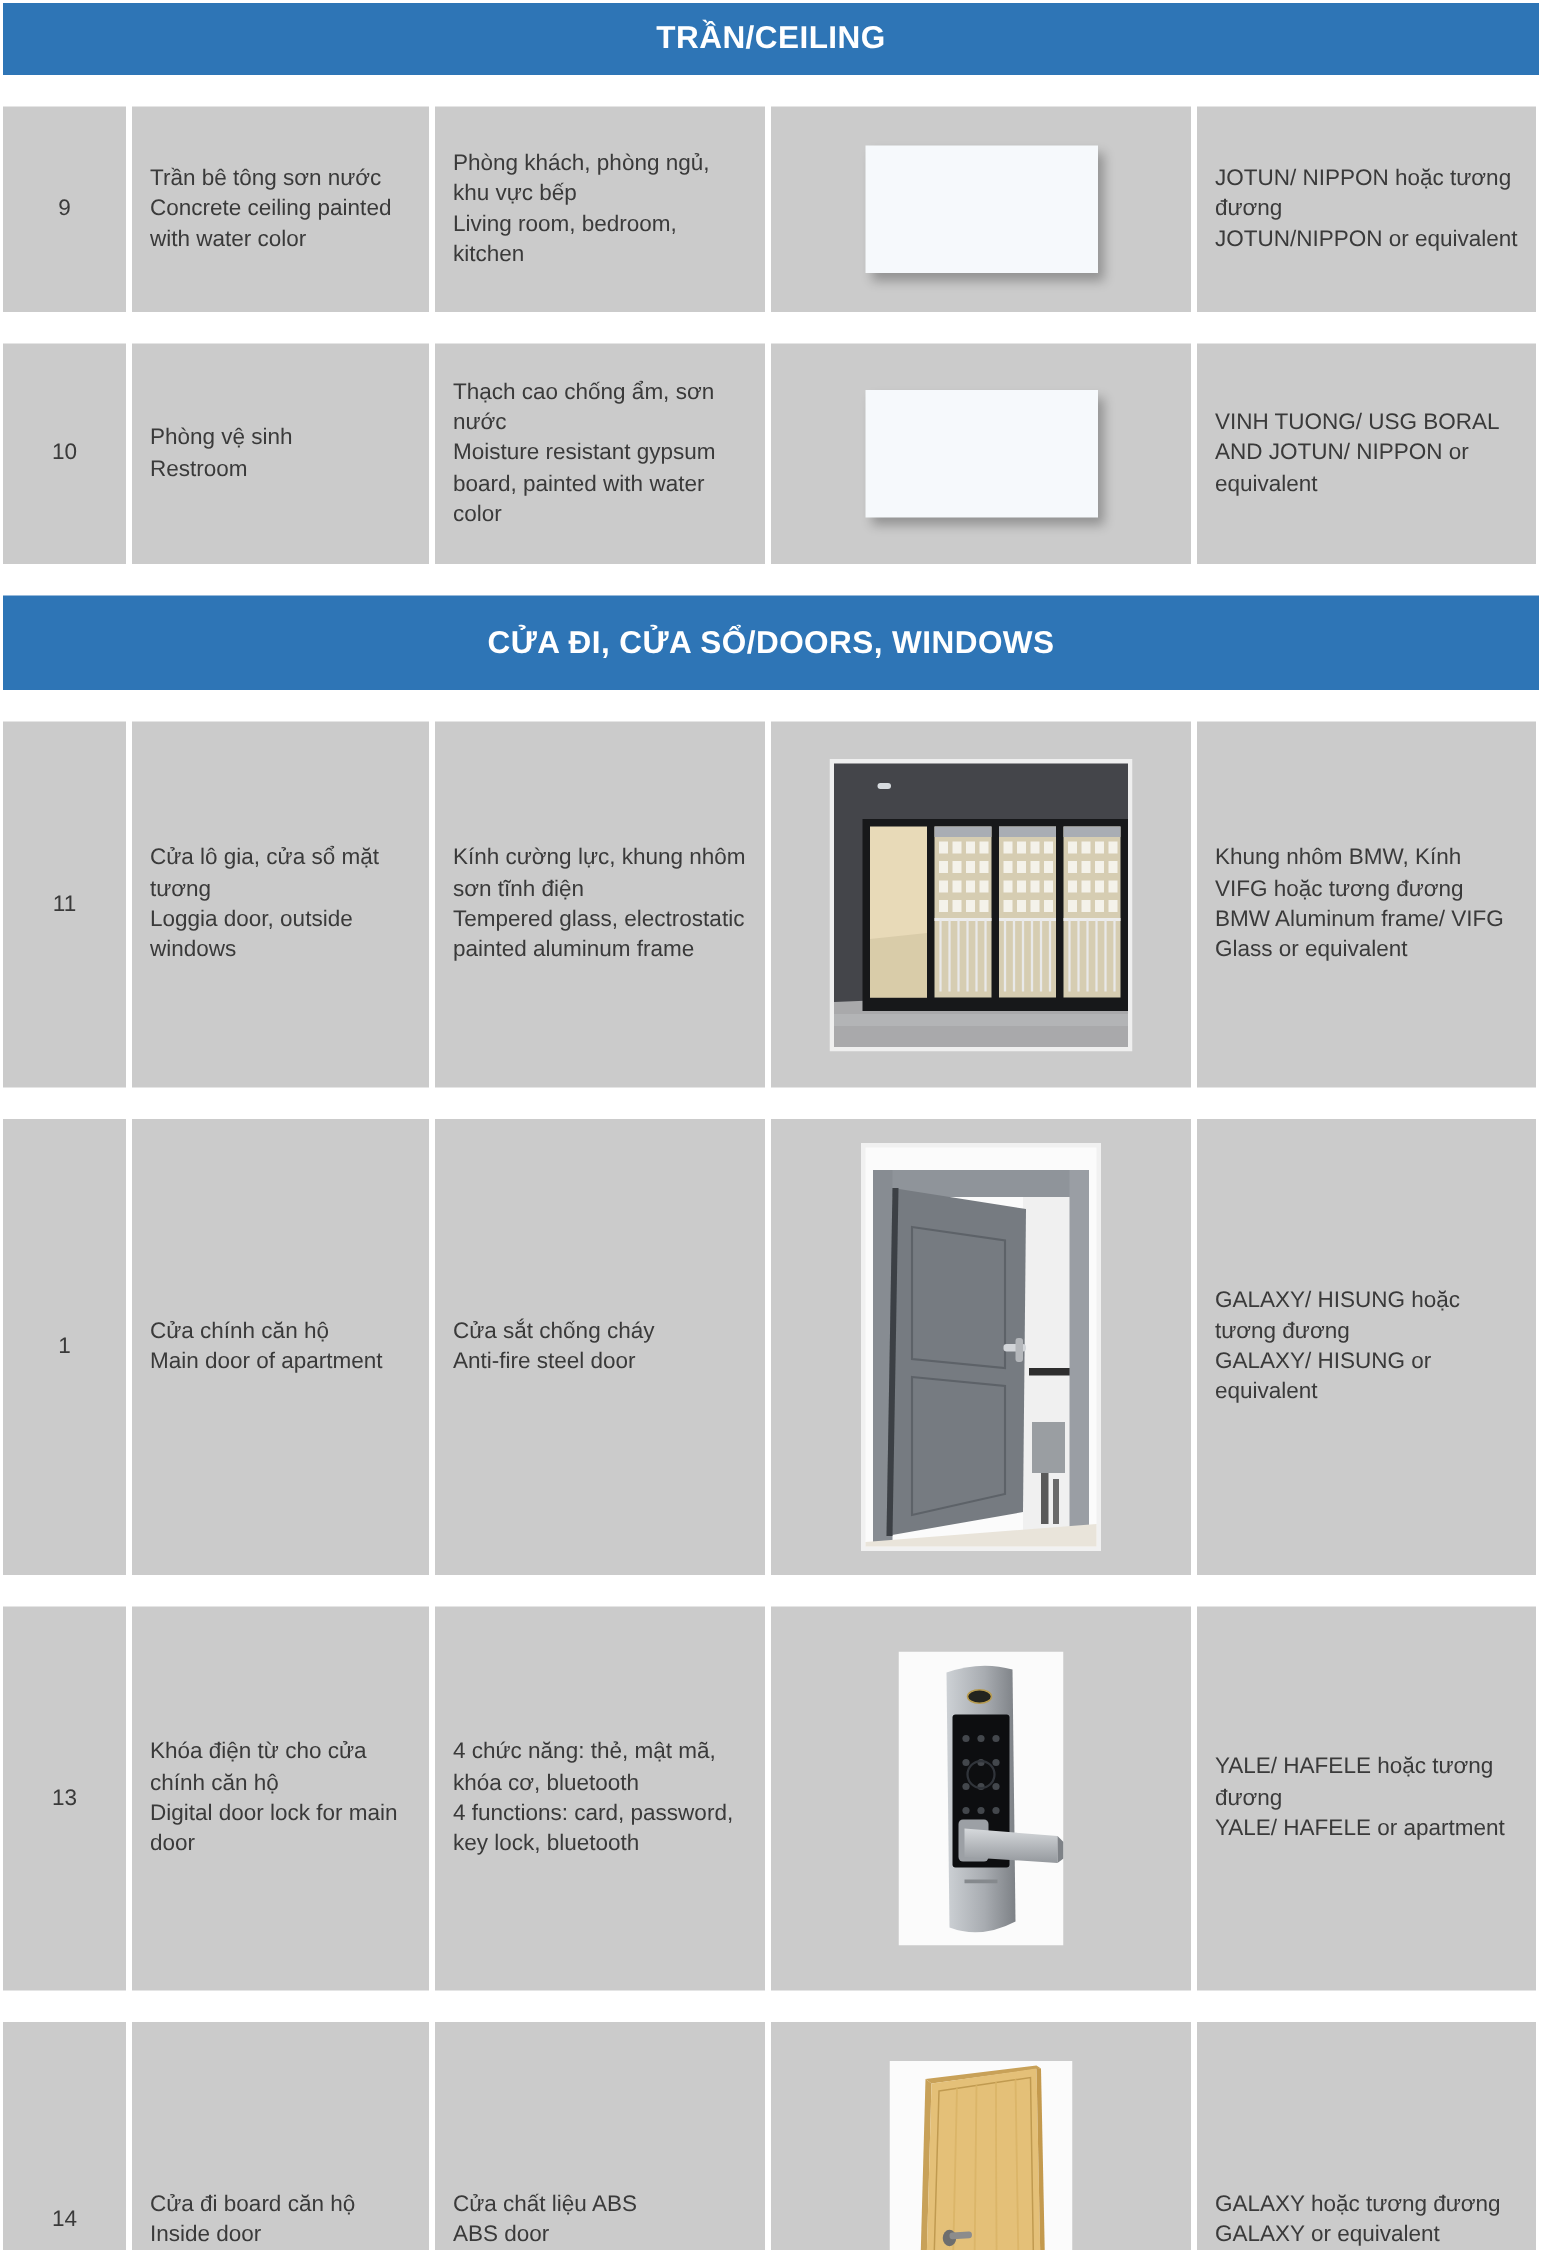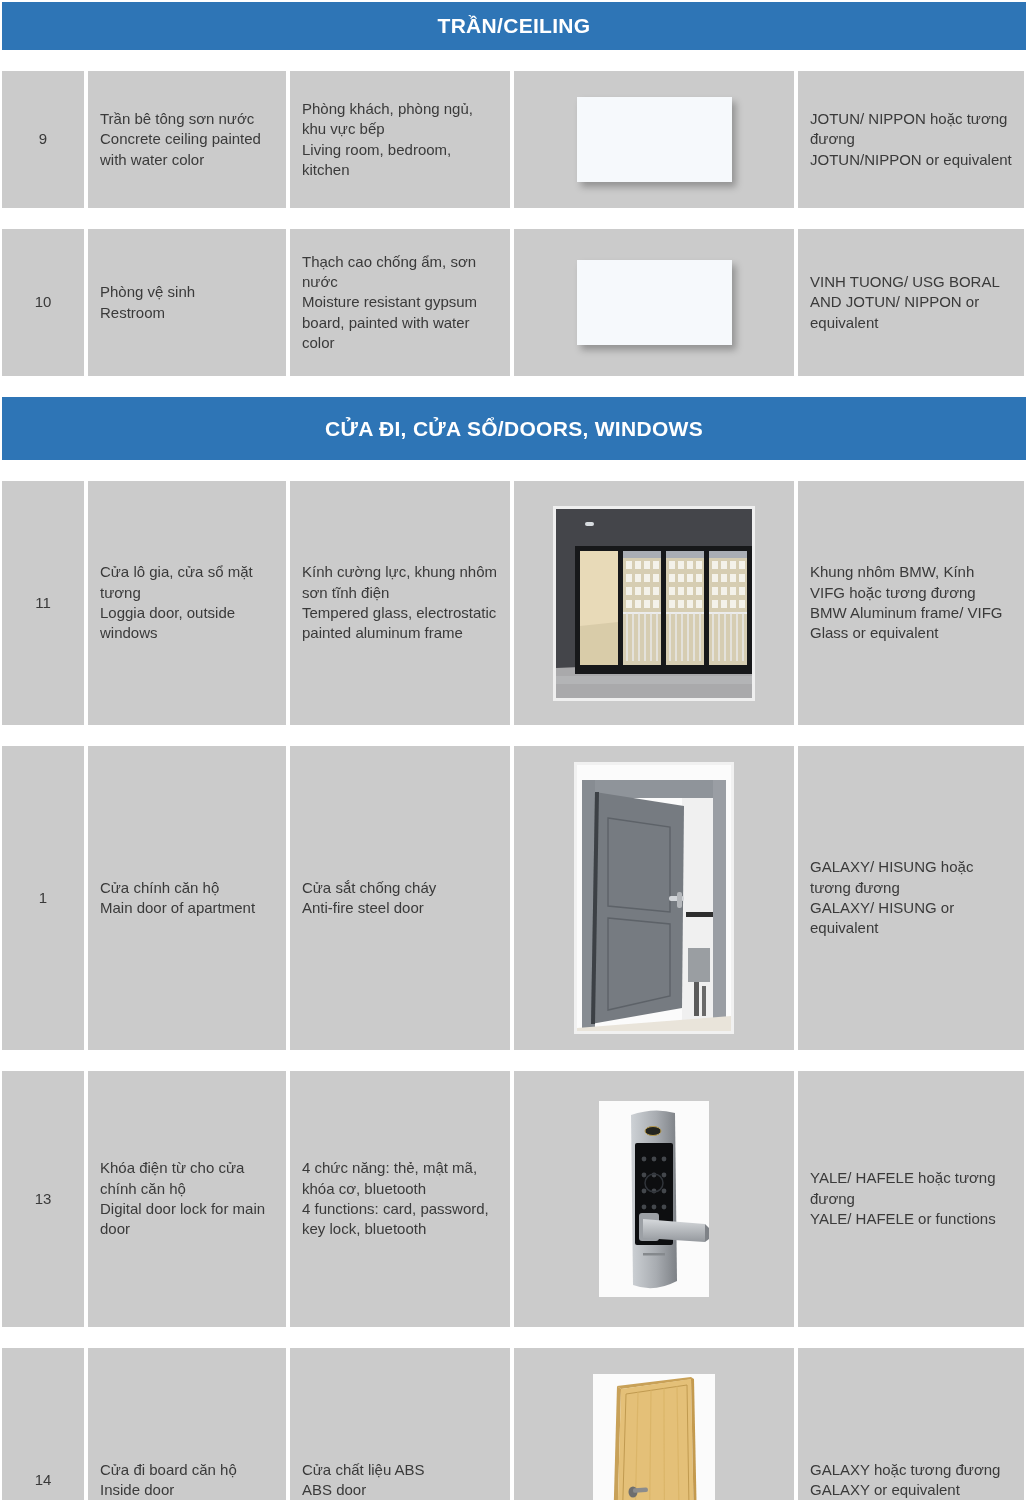--- a/index.html
+++ b/index.html
@@ -267,21 +267,21 @@
         </g>
         <circle cx="55" cy="82" r="9" fill="none" stroke="#30343a" stroke-width="1.5"></circle>
         <rect x="40" y="112" width="20" height="28" rx="3" fill="#9ca0a5"></rect>
         <polygon points="44,118 106,123 106,141 44,137" fill="url(#silver2)"></polygon>
         <polygon points="106,123 110,127 110,138 106,141" fill="#7e8287"></polygon>
         <rect x="44" y="152" width="22" height="2.5" fill="#85898d"></rect>
       </svg>
     </div>
     <div class="cell text bi">
       <span>YALE/ HAFELE hoặc tương đương</span>
-      <span>YALE/ HAFELE or functions</span>
+      <span>YALE/ HAFELE or apartment</span>
     </div>
   </div>
 
   <div class="spec-row" style="height:264px">
     <div class="cell num">
       <span>14</span>
     </div>
     <div class="cell text bi">
       <span>Cửa đi board căn hộ</span>
       <span>Inside door</span>

